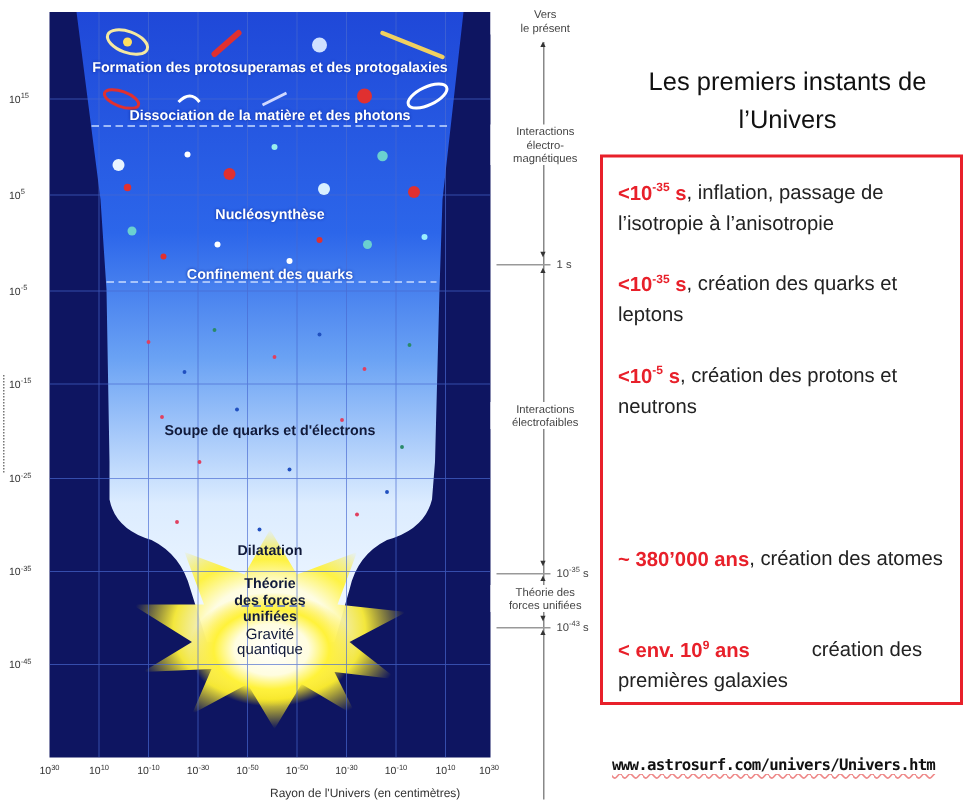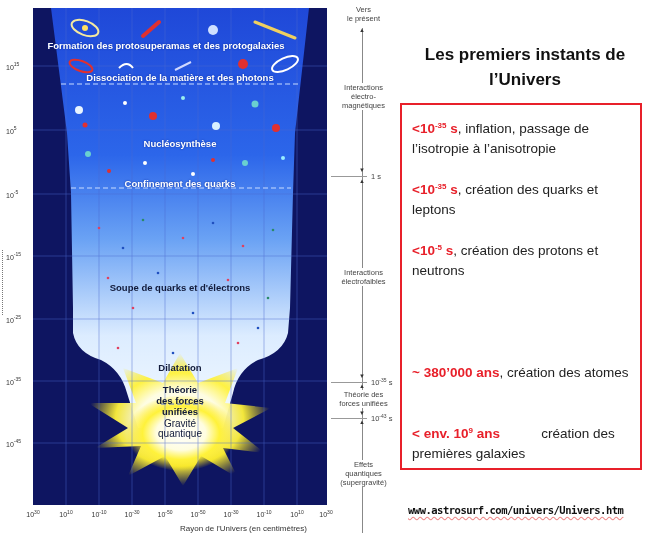--- a/index.html
+++ b/index.html
@@ -43,21 +43,21 @@
   }
   .ta-line { position: absolute; left: 35px; width: 1px; background: #888; }
   .ta-tick { position: absolute; height: 1px; background: #999; left: 4px; width: 36px; }
   .ta-tick-label { position: absolute; left: 44px; font-size: 7.5px; color: #444; transform: translateY(-50%); white-space: nowrap; }
   .ta-tick-label sup { font-size: 5px; }
   .ta-arrow { position: absolute; left: 32px; font-size: 6px; color: #333; line-height: 6px; }
 
   
   #title {
     position: absolute; left: 405px; top: 42px; width: 240px; text-align: center;
-    font-size: 17px; font-weight: bold; color: #111; line-height: 25px;
+    font-size: 17px; font-weight: normal; color: #111; line-height: 25px;
   }
   #info-box {
     position: absolute; left: 400px; top: 103px; width: 242px; height: 367px;
     border: 2px solid #e8202a; background: #fff;
   }
   .info-item {
     position: absolute; left: 10px; width: 228px; font-size: 13.5px; line-height: 20px; color: #222;
   }
   .info-item .hl { color: #e8202a; font-weight: bold; margin-top: 32px; }
   .info-item .hl sup { font-size: 8px; }
@@ -170,21 +170,21 @@
         <circle cx="235" cy="290" r="1.3" fill="#2a8a6a"></circle>
           <circle cx="100" cy="300" r="1.3" fill="#e04060"></circle>
         <circle cx="160" cy="305" r="1.3" fill="#2050c0"></circle>
           <circle cx="85" cy="340" r="1.3" fill="#e04060"></circle>
         <circle cx="140" cy="345" r="1.3" fill="#2050c0"></circle>
           <circle cx="205" cy="335" r="1.3" fill="#e04060"></circle>
         <circle cx="225" cy="320" r="1.3" fill="#2050c0"></circle>
       </g>
     </svg>
 
-    <div class="band-label" style="left:133px; top:32px">Formation des protosuperamas et des protogalaxies</div>
+    <div class="band-label" style="left:147px; top:32px">Formation des protosuperamas et des protogalaxies</div>
     <div class="band-label" style="left:147px; top:64px">Dissociation de la matière et des photons</div>
     <div class="band-label" style="left:147px; top:130px">Nucléosynthèse</div>
     <div class="band-label" style="left:147px; top:170px">Confinement des quarks</div>
     <div class="band-label dark" style="left:147px; top:274px">Soupe de quarks et d'électrons</div>
     <div class="band-label dark" style="left:147px; top:354px">Dilatation</div>
     <div class="band-label dark" style="left:147px; top:376px">Théorie</div>
     <div class="band-label dark" style="left:147px; top:387px">des forces</div>
     <div class="band-label dark" style="left:147px; top:398px">unifiées</div>
     <div class="band-label dark small" style="left:147px; top:410px">Gravité</div>
     <div class="band-label dark small" style="left:147px; top:420px">quantique</div>
@@ -227,25 +227,20 @@
     <div class="ta-arrow" style="top:383px">▲</div>
     <div class="ta-tick-label" style="top:382px"><span>10</span><sup>-35</sup><span> s</span></div>
     <div class="ta-label" style="top:390px">
       <div>Théorie des</div>
         <div>forces unifiées</div>
     </div>
     <div class="ta-tick" style="top:418px"></div>
     <div class="ta-arrow" style="top:410px">▼</div>
     <div class="ta-arrow" style="top:419px">▲</div>
     <div class="ta-tick-label" style="top:418px"><span>10</span><sup>-43</sup><span> s</span></div>
-    <div class="ta-label" style="top:460px">
-      <div>Effets</div>
-        <div>quantiques</div>
-        <div>(supergravité)</div>
-    </div>
   </div>
 </div>
 
 <div id="title">Les premiers instants de l’Univers</div>
 
 <div id="info-box">
   <div class="info-item" style="top:10px">
     <span class="hl"><span>&lt;10</span><sup>-35</sup><span> s</span></span><span>, inflation, passage de l’isotropie à l’anisotropie</span>
   </div>
   <div class="info-item" style="top:71px">

